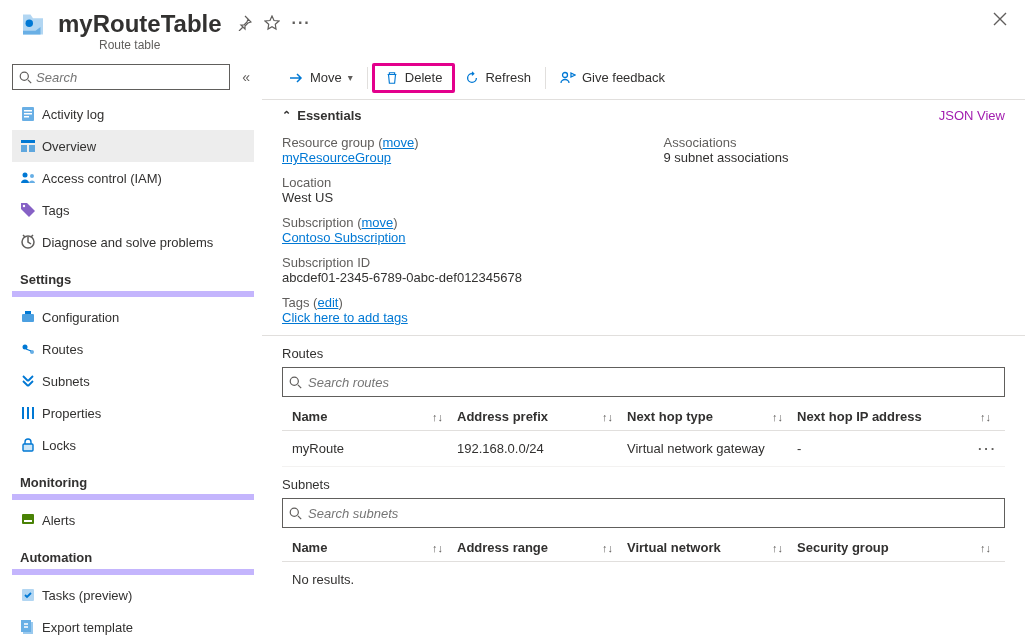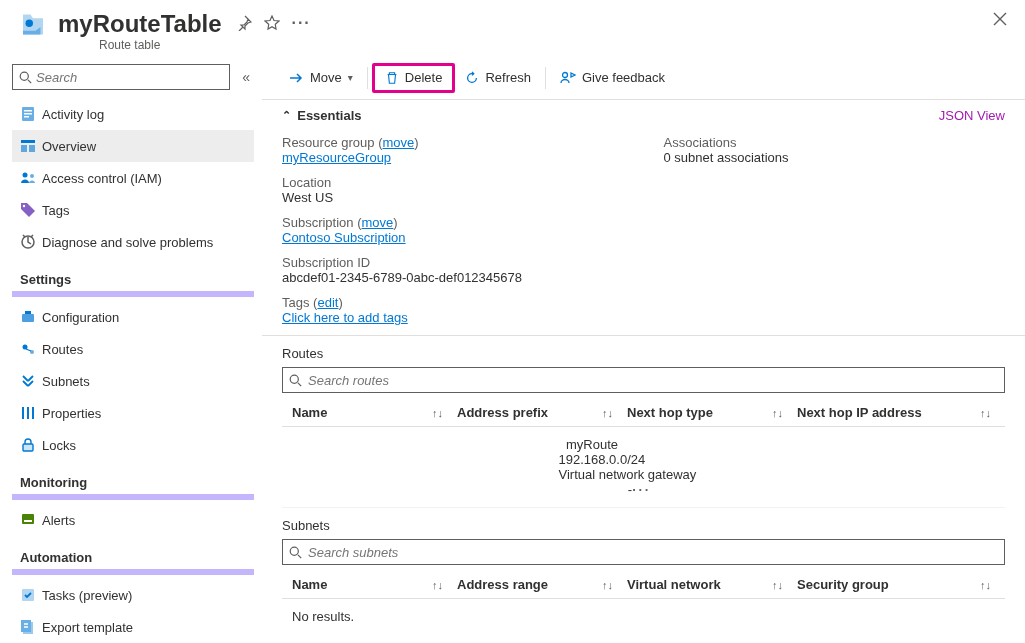--- a/index.html
+++ b/index.html
@@ -32,25 +32,25 @@
   .essentials-bar { display: flex; align-items: center; padding: 8px 20px; }
   .ess-toggle { display: flex; align-items: center; gap: 6px; cursor: pointer; font-weight: 600; }
   .json-view { margin-left: auto; color: #a21caf; cursor: pointer; font-size: 13px; }
   .essentials { display: flex; padding: 4px 20px 10px 20px; gap: 40px; border-bottom: 1px solid #e1dfdd; }
   .ess-col { flex: 1 1 0; display: flex; flex-direction: column; gap: 10px; font-size: 13px; }
   .ess-label { color: #605e5c; font-size: 13px; }
   .ess-value { color: #323130; }
   .link { color: #0078d4; text-decoration: underline; cursor: pointer; }
   .section { padding: 10px 20px 0 20px; }
   .section-title { font-size: 13px; margin-bottom: 6px; }
-  .filter-box { display: flex; align-items: center; border: 1px solid #605e5c; height: 26px; padding: 8px 6px; margin-bottom: 6px; }
+  .filter-box { display: flex; align-items: center; border: 1px solid #605e5c; height: 26px; padding: 14px 6px; margin-bottom: 6px; }
   .filter-box .sicon { color: #605e5c; margin-right: 6px; }
   .filter-box input { border: none; outline: none; font-size: 13px; font-style: italic; width: 100%; color: #605e5c; background: transparent; }
   .tbl-head { display: flex; padding: 6px 0; border-bottom: 1px solid #e1dfdd; font-weight: 600; font-size: 13px; }
-  .tbl-row { display: flex; padding: 10px 0; border-bottom: 1px solid #f3f2f1; font-size: 13px; align-items:center;flex-direction:column; }
+  .tbl-row { display: flex; padding: 10px 0; border-bottom: 1px solid #f3f2f1; font-size: 13px; align-items:center; }
   .col { display: flex; align-items: center; }
   .col .sort { margin-left: auto; color: #605e5c; font-size: 11px; padding-right: 14px; cursor: pointer; }
   .col1 { width: 175px; padding-left: 10px; }
   .col2 { width: 170px; }
   .col3 { width: 170px; align-items: center; }
   .col4 { flex: 1 1 auto; }
   .row-more { margin-left: auto; color: #605e5c; font-weight: 700; letter-spacing: 2px; padding-right: 8px; cursor: pointer; }
   .noresults { padding: 10px; color: #323130; }
   svg { display: block; }
 </style>
@@ -310,21 +310,21 @@
           </div>
           <div>
             <span class="ess-label">Tags</span>
             <span class="ess-label"> (</span><span class="link">edit</span><span class="ess-label">)</span>
             <div><span class="link">Click here to add tags</span></div>
           </div>
         </div>
         <div class="ess-col">
           <div>
             <div class="ess-label">Associations</div>
-            <div class="ess-value">0 subnet associations</div>
+            <div class="ess-value">9 subnet associations</div>
           </div>
         </div>
       </div>
 
       <div class="section">
         <div class="section-title">Routes</div>
         <div class="filter-box">
           <span class="sicon">
             <svg width="13" height="13" viewBox="0 0 16 16" fill="none" stroke="#605e5c" stroke-width="1.5">
                 <circle cx="6.5" cy="6.5" r="5"></circle>

